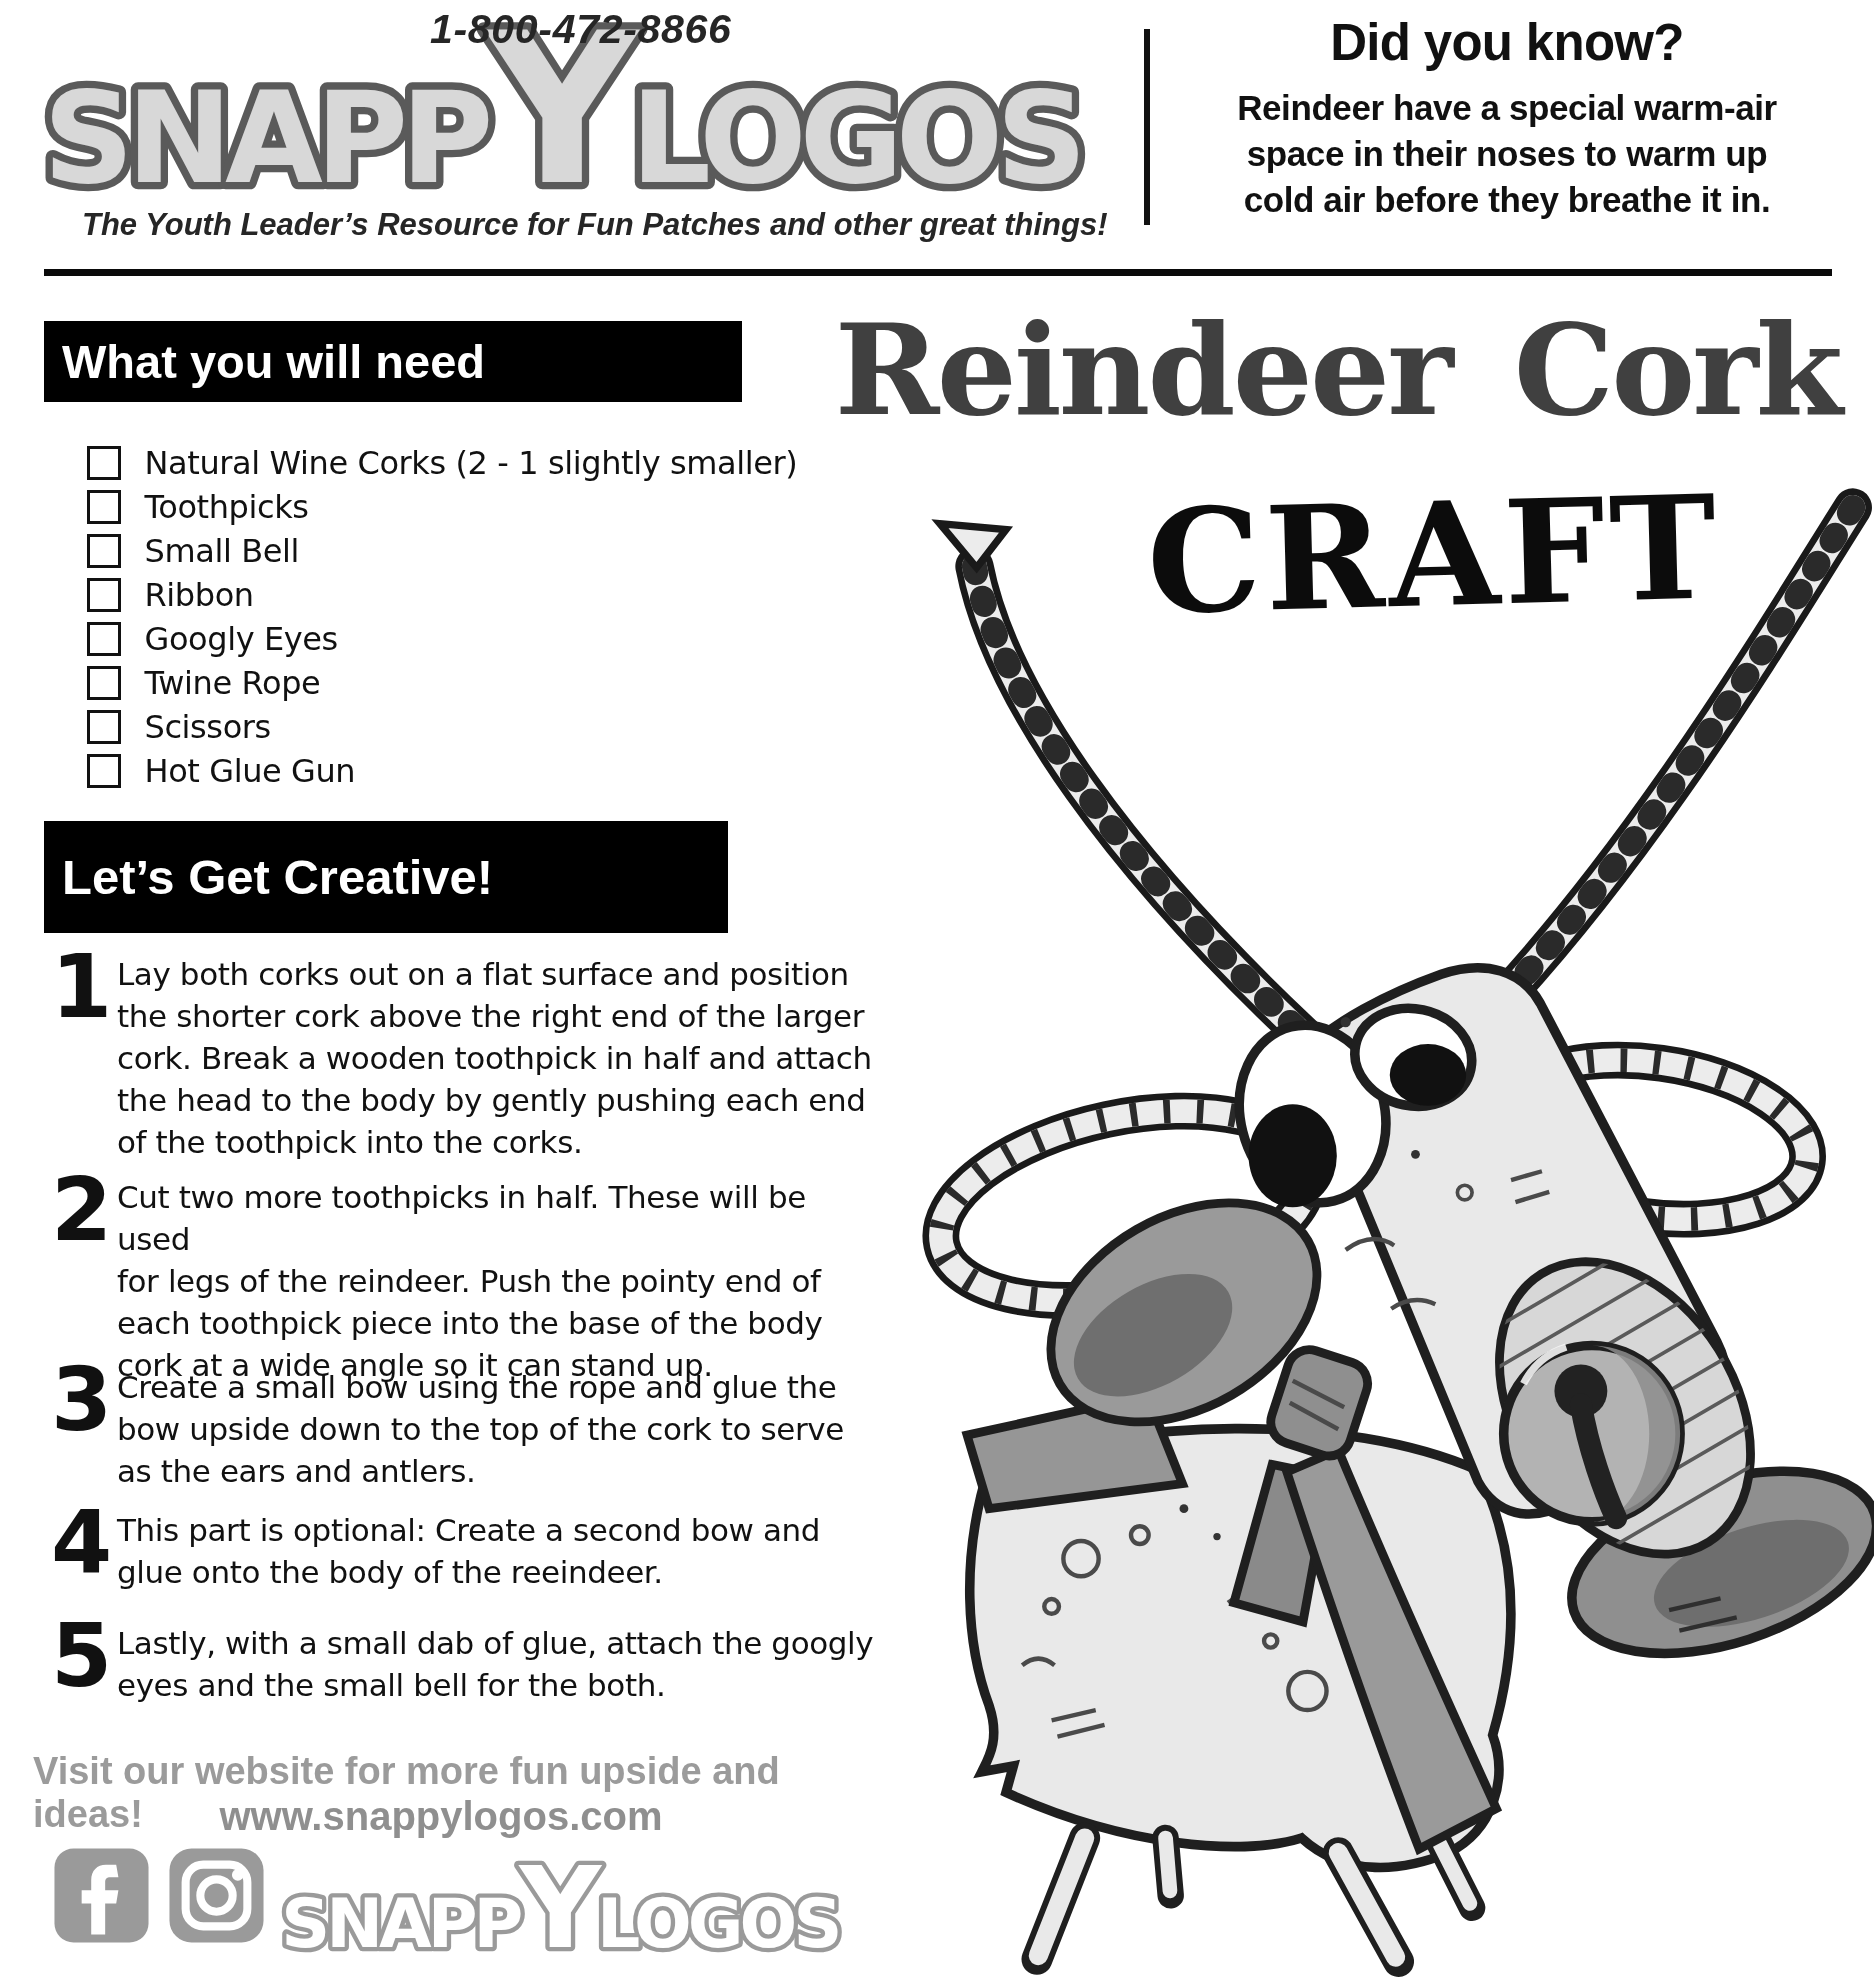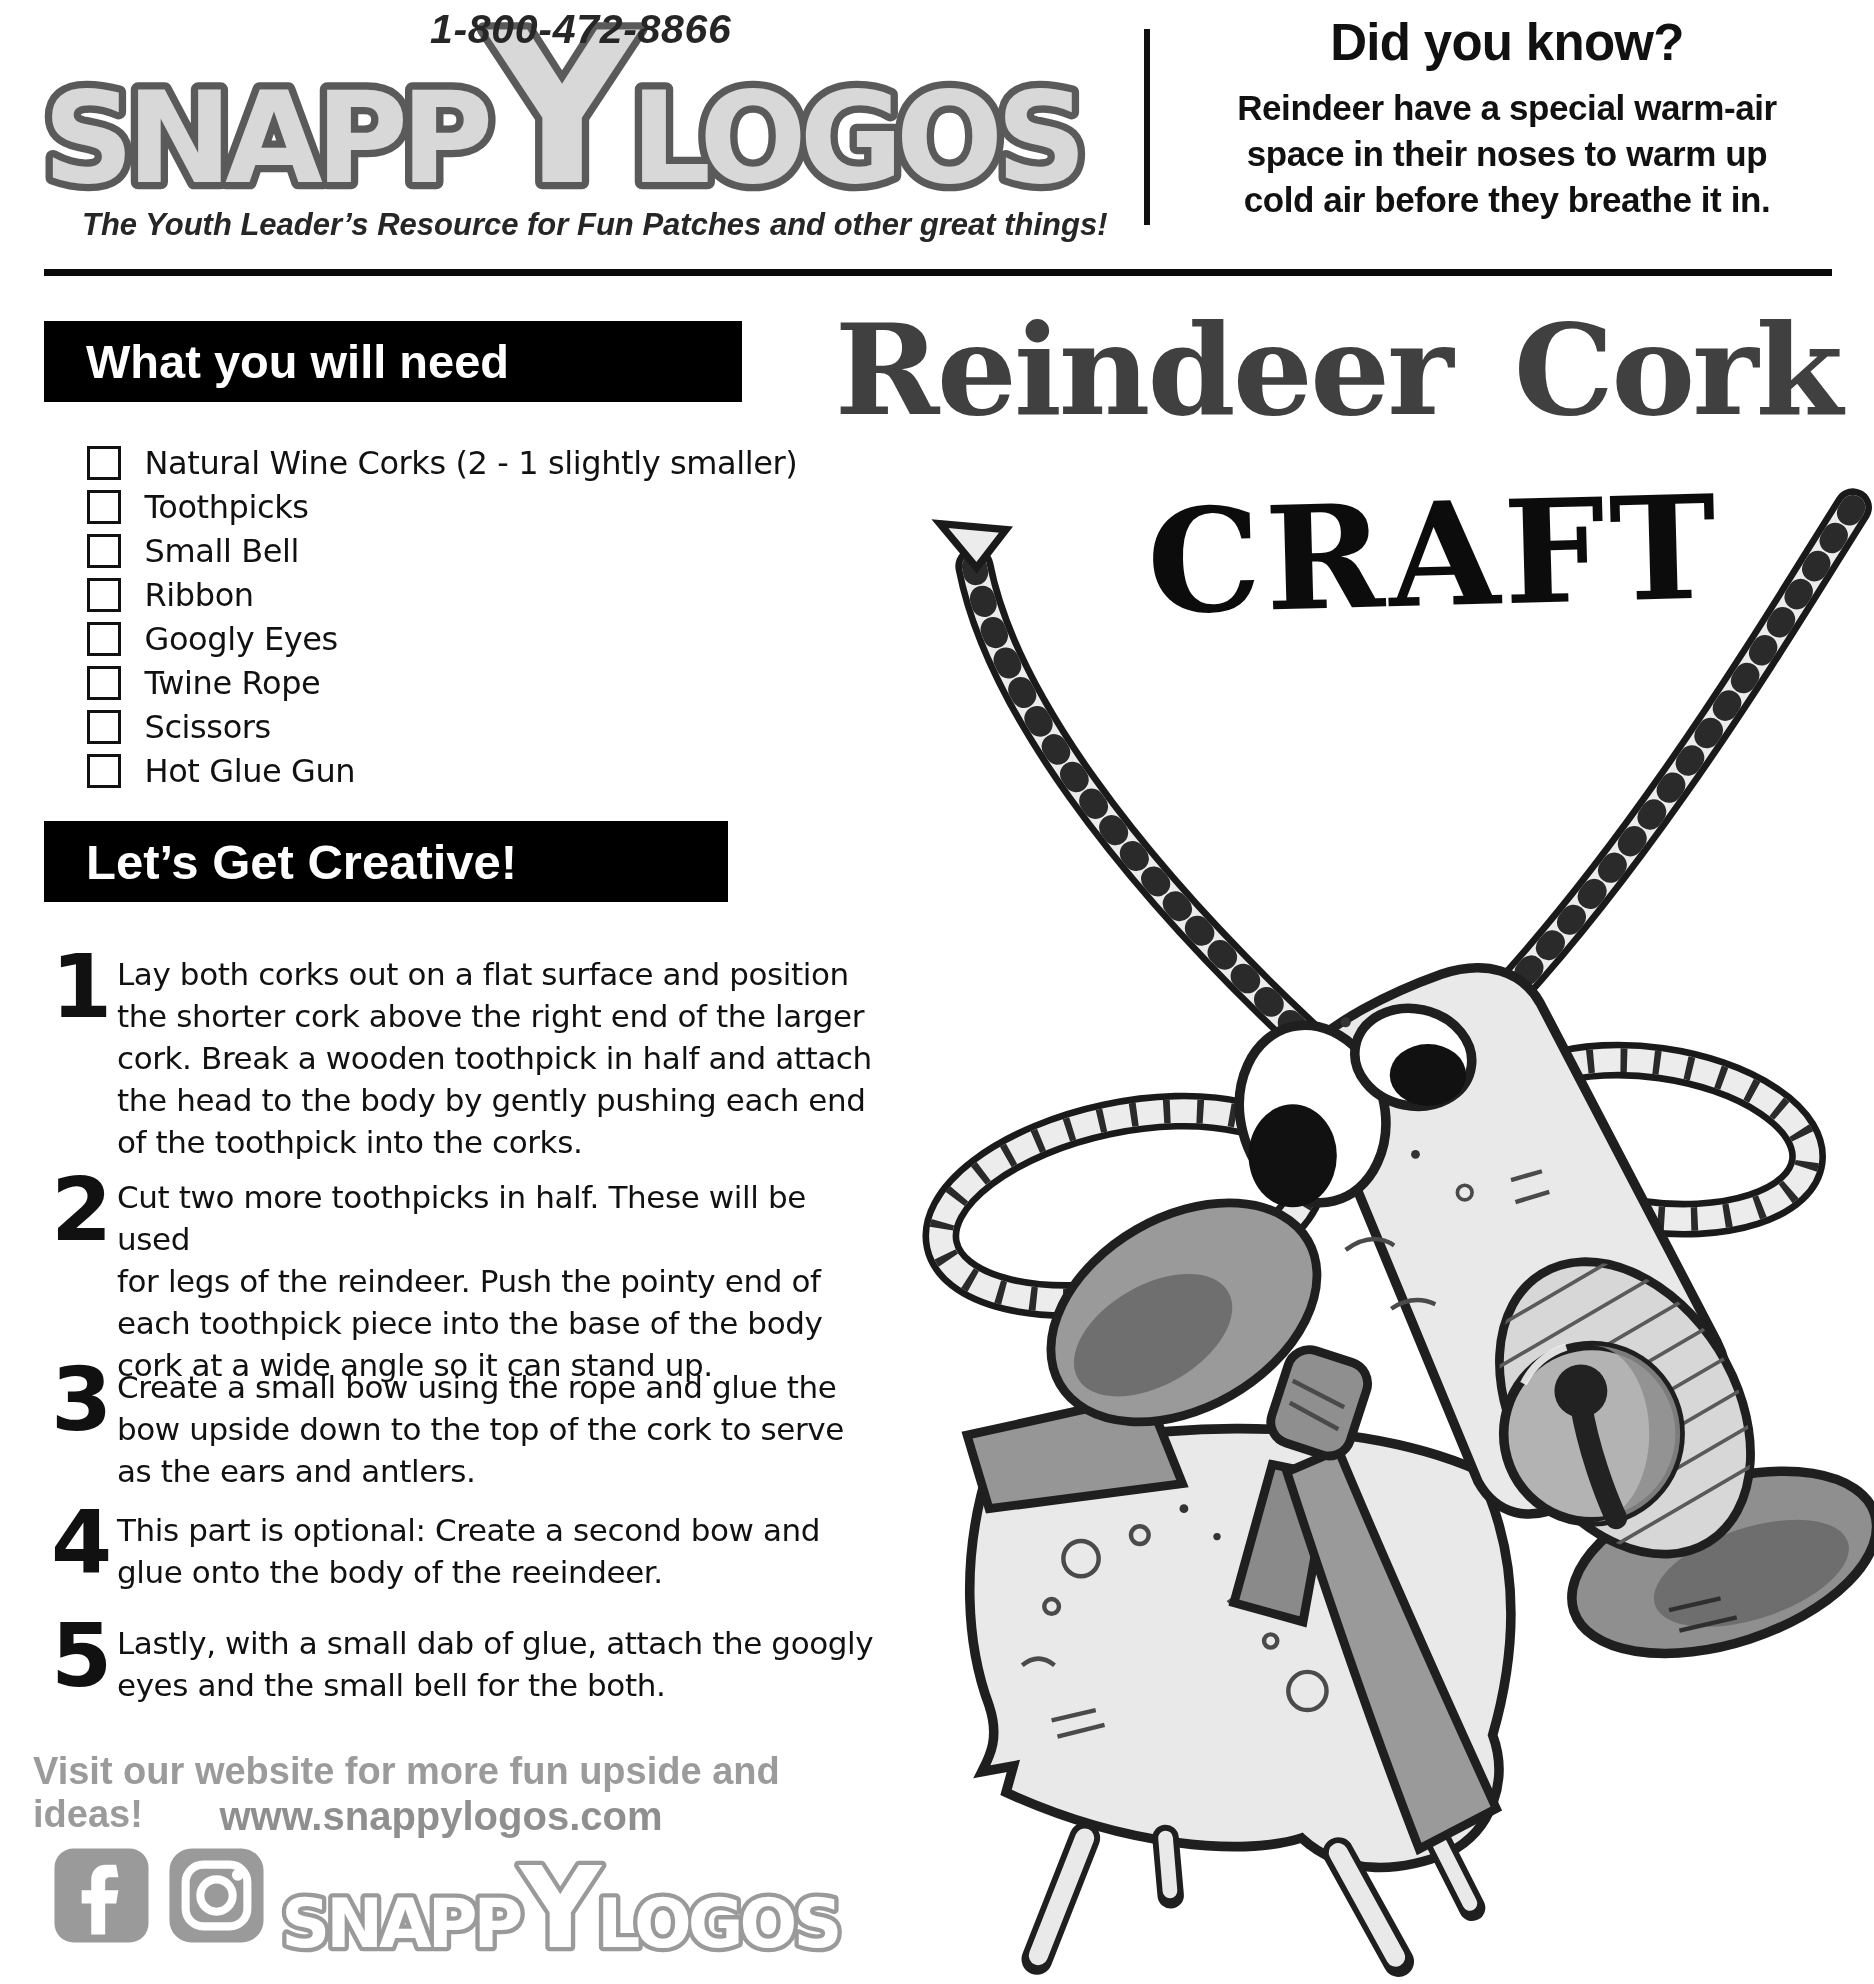--- a/index.html
+++ b/index.html
@@ -14,23 +14,23 @@
            font-weight:bold;font-style:italic;font-size:31px;color:#262626;}
   .v-divider{position:absolute;left:1144px;top:29px;width:5.9px;height:196px;background:#111;}
   .dyk{position:absolute;left:1169px;top:13.2px;width:676px;text-align:center;
        font-family:"Liberation Sans",sans-serif;}
   .dyk-title{font-size:51px;font-weight:800;letter-spacing:-0.7px;margin:0 0 13.2px 0;}
   .dyk-fact{font-size:35px;font-weight:bold;line-height:46px;white-space:pre-line;letter-spacing:-0.4px;}
   .h-rule{position:absolute;left:44px;top:269px;width:1788px;height:7.4px;background:#0a0a0a;}
 
   
   .black-bar{position:absolute;background:#000;color:#fff;font-family:"Liberation Sans",sans-serif;
-             font-weight:bold;display:flex;align-items:center;padding-left:42px;box-sizing:border-box;}
+             font-weight:bold;display:flex;align-items:center;padding-left:18px;box-sizing:border-box;}
   .bar-supplies{left:44px;top:321px;width:698px;height:81px;font-size:47px;}
-  .bar-creative{left:44px;top:821px;width:684px;height:81px;font-size:49px;}
+  .bar-creative{left:44px;top:821px;width:684px;height:112px;font-size:49px;}
 
   .checklist{position:absolute;left:60px;top:441px;list-style:none;margin:0;padding:0;}
   .checklist li{display:flex;align-items:center;height:44px;font-size:32px;letter-spacing:-0.4px;padding-left:27px;}
   .checkbox{width:28px;height:28px;border:3.7px solid #111;margin-right:23.5px;flex:0 0 auto;background:#fff;}
 
   .step{position:absolute;left:51px;width:823px;}
   .step-num{position:absolute;left:0;top:-10.3px;font-family:"DejaVu Sans",sans-serif;
             font-weight:bold;font-size:88px;line-height:88px;}
   .step-text{margin-left:66px;font-size:31px;line-height:42px;letter-spacing:-0.4px;
              white-space:pre-line;}

